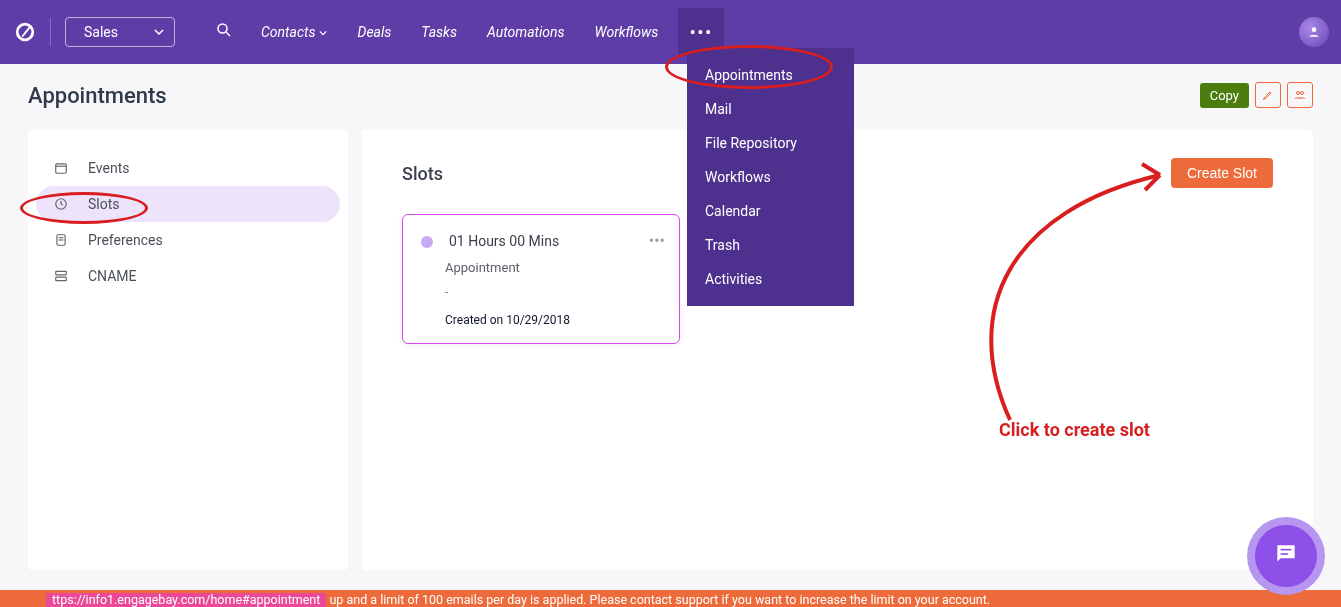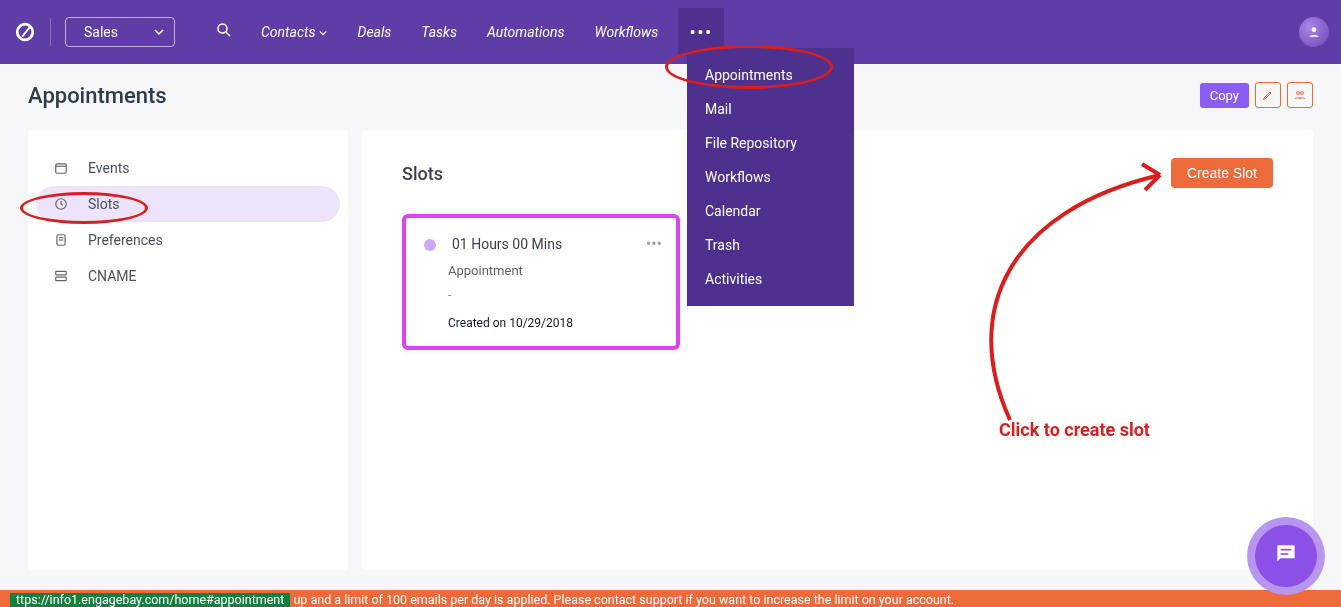--- a/index.html
+++ b/index.html
@@ -78,21 +78,21 @@
     display:flex; align-items:center; justify-content:space-between;
     margin-bottom: 22px;
   }
   .page-title { font-size:22px; color:#2f3b4a; font-weight:500;}
   .url-row { display:flex; align-items:center; gap:6px;}
   .url-box {
     background:#fff; border:1px solid #e2e2e8; border-radius:3px;
     padding:6px 10px; font-size:13px; color:#555; min-width:290px;
   }
   .copy-btn {
-    background:#8b5cf6; color:#fff; border-radius:3px;
+    background:#4d7c0f; color:#fff; border-radius:3px;
     padding:5px 10px; font-size:13px; cursor:pointer;
   }
   .icon-btn {
     width:26px;height:26px;border:1px solid #ed6b3a;border-radius:3px;
     display:flex;align-items:center;justify-content:center;cursor:pointer;
     color:#ed6b3a;
   }
 
   .content-row { display:flex; gap:14px; align-items:flex-start;}
   .sidebar {
@@ -111,21 +111,21 @@
     flex:1; background:#fff; border-radius:4px; padding:28px 40px; min-height:440px;
     position:relative;
   }
   .main-header { display:flex; justify-content:space-between; align-items:center;}
   .main-title { font-size:18px; color:#3a3f4b; font-weight:500;}
   .create-btn {
     background:#ed6b3a; color:#fff; border:none; border-radius:4px;
     padding:7px 16px; font-size:14px; cursor:pointer;
   }
   .slot-card {
-    width:278px; background:#fff; border:4px solid #d946ef; border-radius:6px;
+    width:278px; background:#fff; border:1px solid #d946ef; border-radius:6px;
     box-shadow:0 2px 6px rgba(0,0,0,0.05);
     padding:16px 18px; margin-top:26px; position:relative;
   }
   .slot-card .dot {
     width:12px;height:12px;border-radius:50%;background:#c9a8f5;display:inline-block;
     margin-right:12px;vertical-align:middle;
   }
   .slot-title { font-size:14px; color:#3a3f4b; display:inline-block;}
   .slot-sub { font-size:13px; color:#5a5f6b; margin-top:10px; margin-left:24px;}
   .slot-dash { font-size:12px; color:#888; margin:10px 0 0 24px;}
@@ -152,21 +152,21 @@
   .annotation-arrow {
     position:absolute; left:950px; top:150px; z-index:30; pointer-events:none;
   }
 
   .footer-bar {
     position:absolute; left:0; bottom:0; right:0;
     background:#ed6b3a; color:#fff; font-size:12.5px;
     padding:3px 10px; white-space:nowrap; overflow:hidden;
     height:17px; line-height:12px;
   }
-  .footer-bar .black { background:#15803d; display:inline-block; padding:1px 6px;}
+  .footer-bar .black { background:#ec4899; display:inline-block; padding:1px 6px;margin-left:36px;}
 
   .chat-bubble {
     position:absolute; right:24px; bottom:20px;
     width:62px;height:62px;border-radius:50%;
     background:#8c4fe8; box-shadow:0 0 0 8px #b796ef;
     display:flex;align-items:center;justify-content:center;
     z-index:40;
   }
   .chat-bubble svg { fill:#fff; }
 </style>

